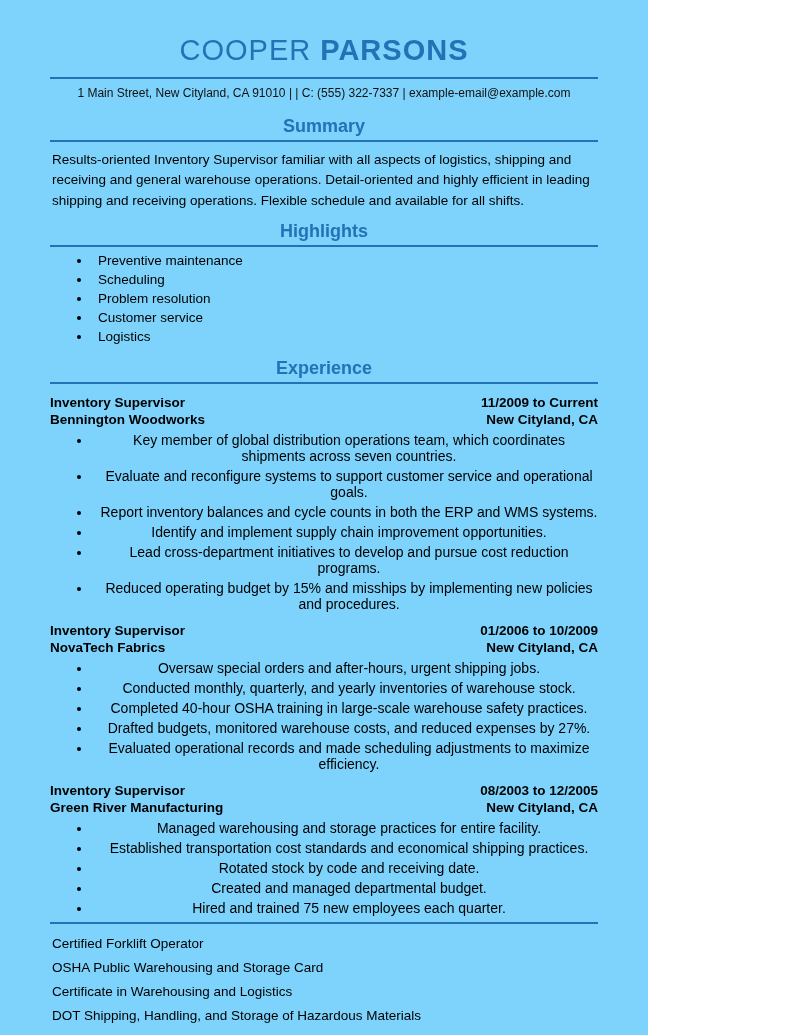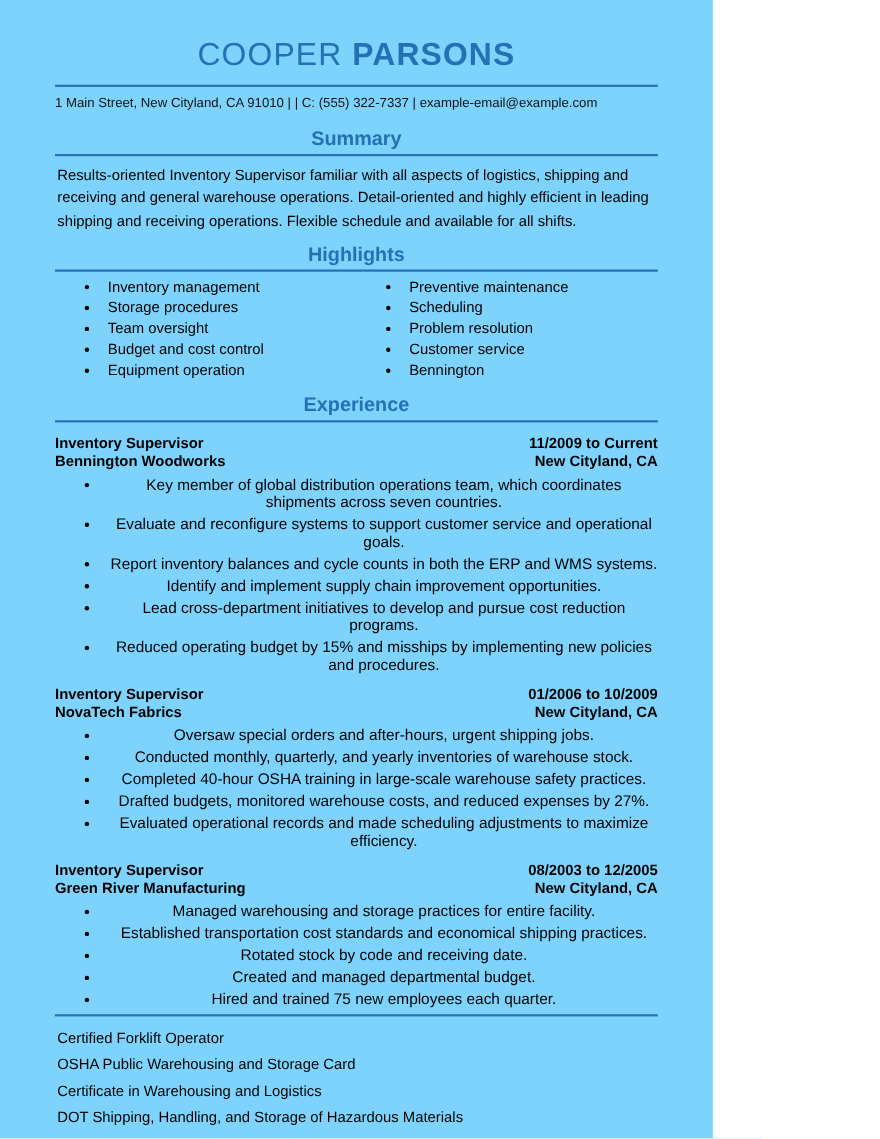--- a/index.html
+++ b/index.html
@@ -27,21 +27,21 @@
   }
   .name .first { font-weight: 400; }
   .name .last  { font-weight: 700; }
   .rule {
     height: 2px;
     background: #2272B5;
     border: none;
     margin: 0;
   }
   .contact {
-    text-align: left;
+    text-align: center;
     font-size: 12px;
     padding: 7px 0 6px 0;
     color: #111111;
   }
 
   
   .section-title {
     text-align: center;
     color: #2272B5;
     font-size: 18px;
@@ -114,32 +114,25 @@
   <div class="contact">1 Main Street, New Cityland, CA 91010 | | C: (555) 322-7337 | example-email@example.com</div>
 
   <h2 class="section-title">Summary</h2>
   <div class="rule"></div>
   <p class="summary-text">Results-oriented Inventory Supervisor familiar with all aspects of logistics, shipping and receiving and general warehouse operations. Detail-oriented and highly efficient in leading shipping and receiving operations. Flexible schedule and available for all shifts.</p>
 
   <h2 class="section-title">Highlights</h2>
   <div class="rule"></div>
   <div class="highlights-cols">
     <ul>
-      <li>Inventory management</li>
-      <li>Storage procedures</li>
-      <li>Team oversight</li>
-      <li>Budget and cost control</li>
-      <li>Equipment operation</li>
-    </ul>
-    <ul>
       <li>Preventive maintenance</li>
       <li>Scheduling</li>
       <li>Problem resolution</li>
       <li>Customer service</li>
-      <li>Bennington</li>
+      <li>Logistics</li>
     </ul>
   </div>
 
   <h2 class="section-title">Experience</h2>
   <div class="rule"></div>
 
   <div class="job">
     <div class="job-row">
       <span>Inventory Supervisor</span>
       <span>11/2009 to Current</span>

